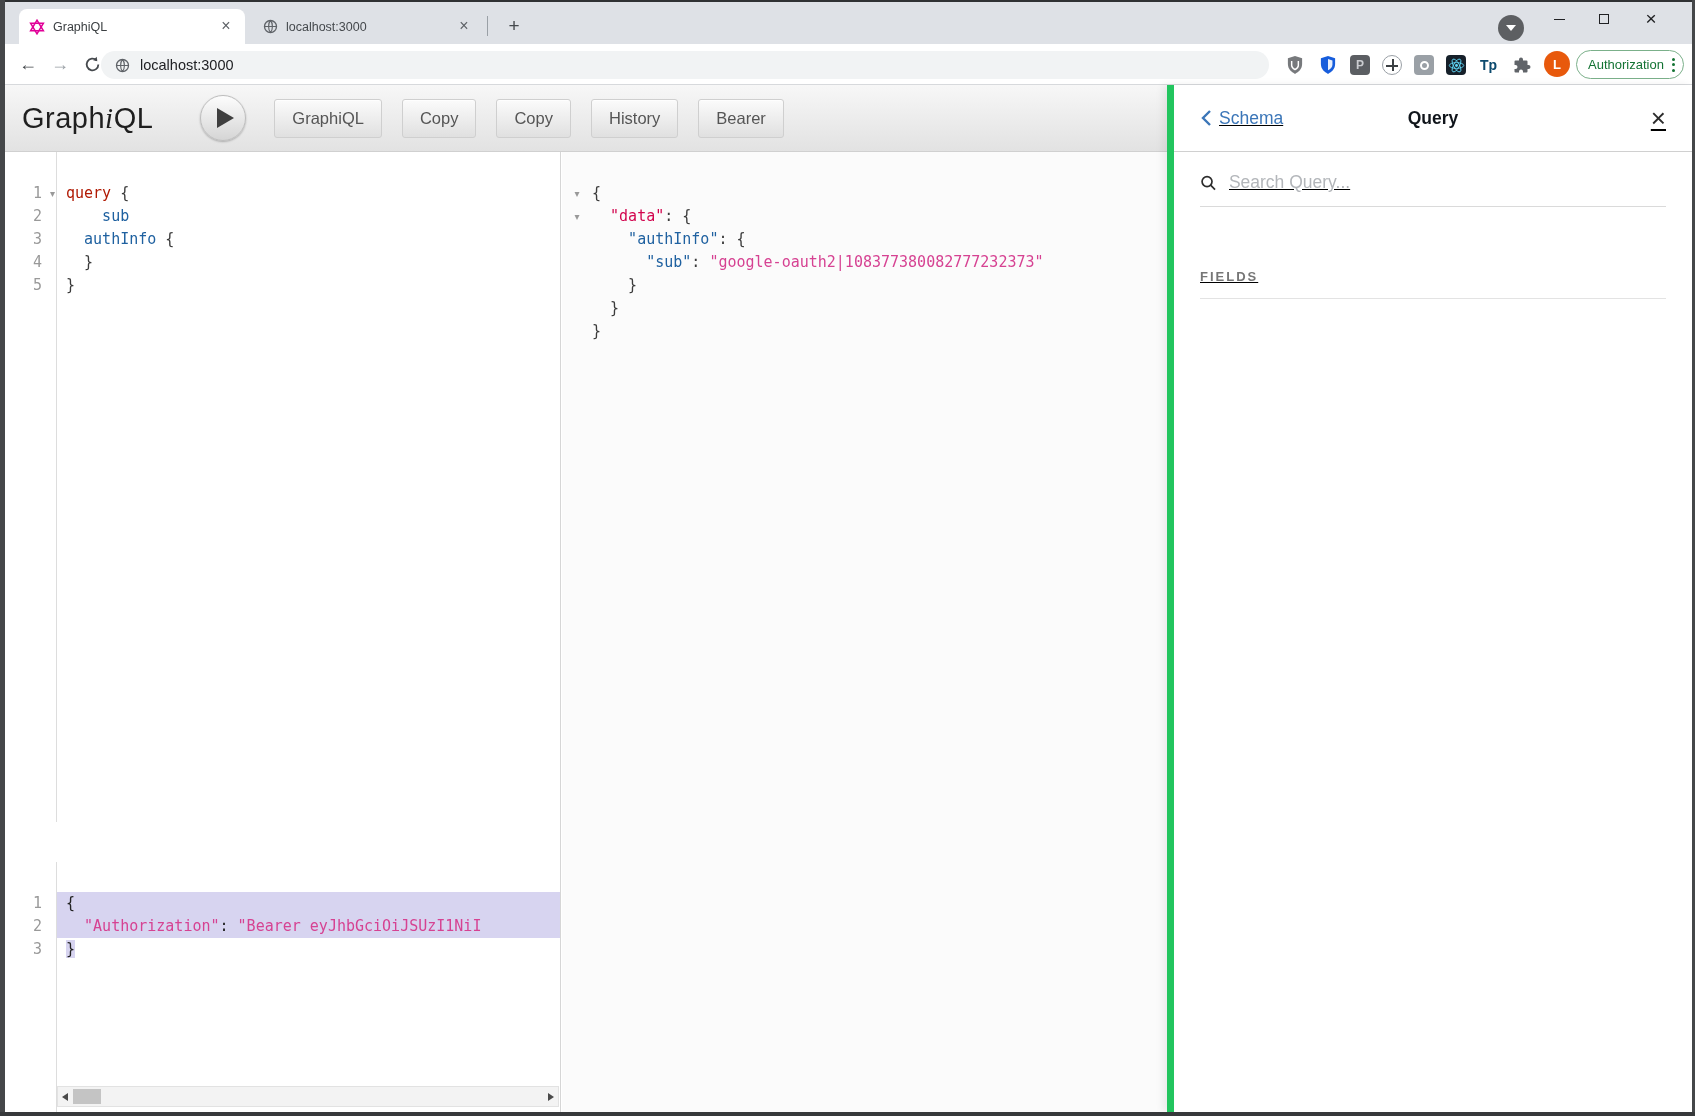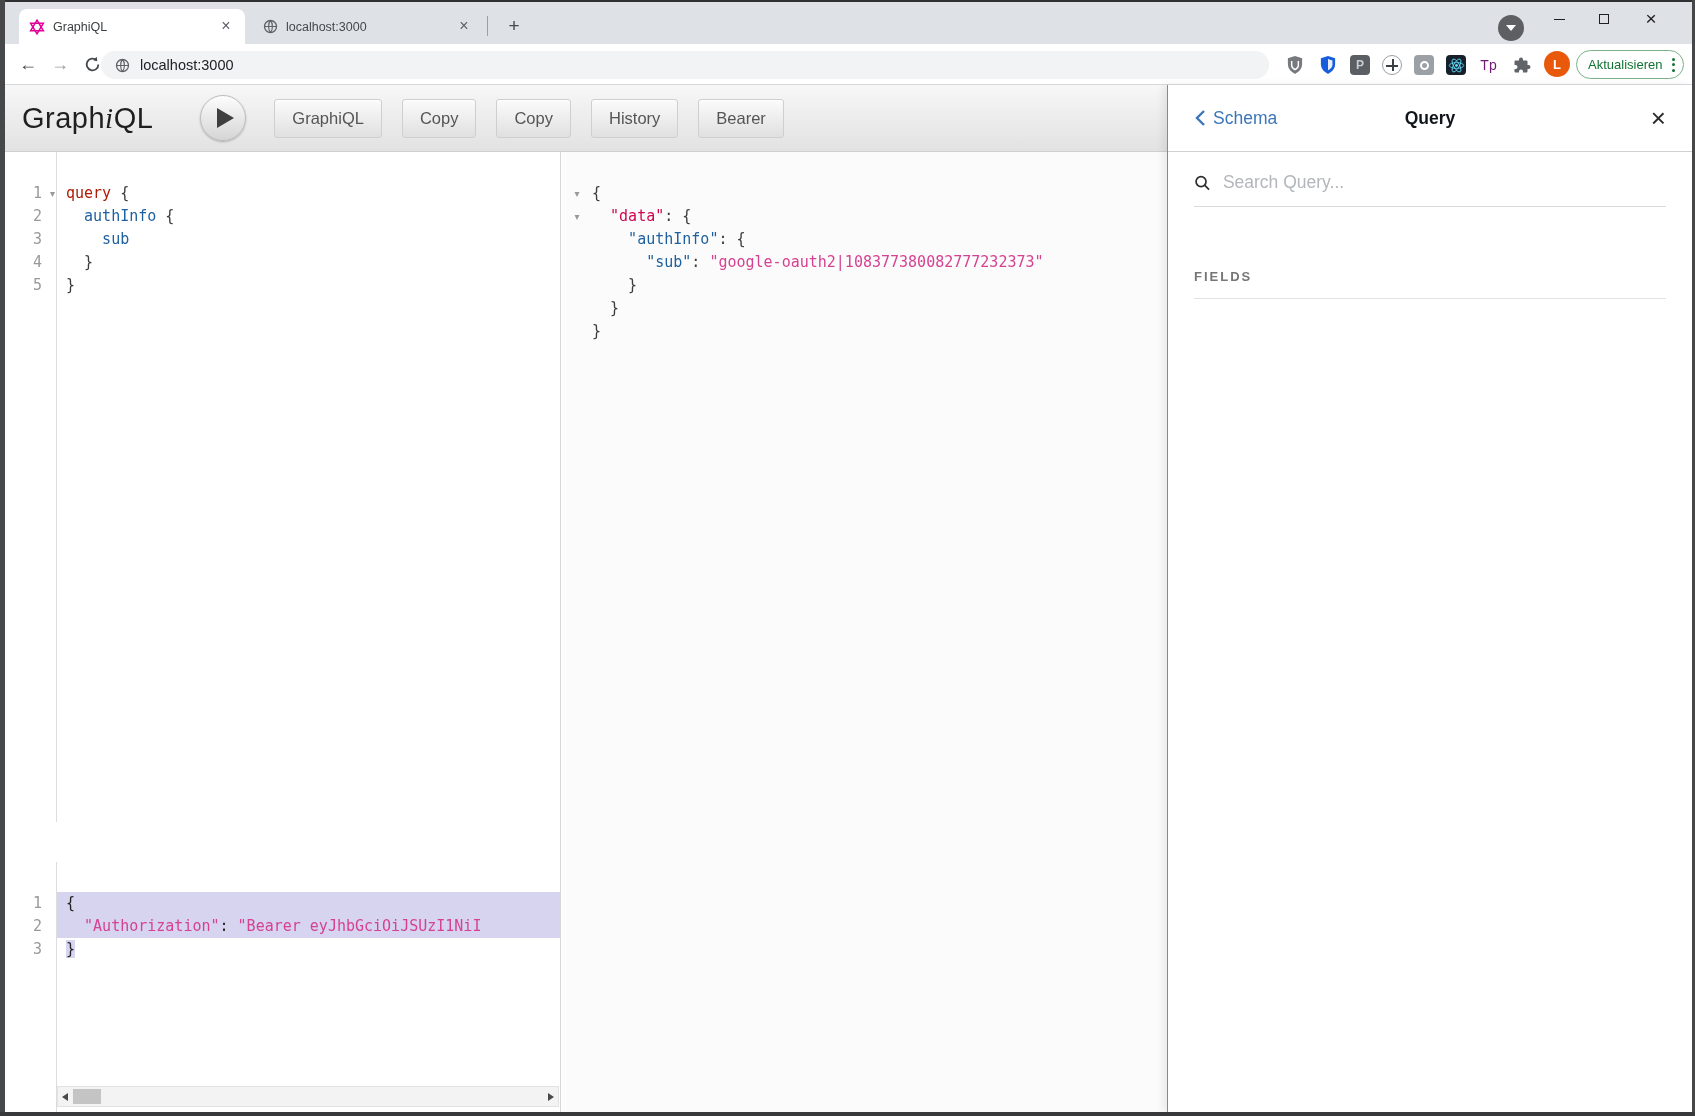--- a/index.html
+++ b/index.html
@@ -38,21 +38,21 @@
   .ext { width:21px; height:21px; display:flex; align-items:center; justify-content:center; }
   .sq { border-radius:4px; width:20px; height:20px; display:flex; align-items:center; justify-content:center; }
   .p-icon { background:#5b5e62; color:#caccd0; font-size:12px; font-weight:bold; }
   .cam-icon { background:#9aa0a6; position:relative; }
   .cam-icon .lens { width:9px; height:9px; border:2px solid #fff; border-radius:50%; }
   .move-icon { width:20px; height:20px; border-radius:50%; background:#fff; border:1px solid #9aa0a6; position:relative; }
   .move-icon::before, .move-icon::after { content:""; position:absolute; background:#3c4043; }
   .move-icon::before { left:3px; right:3px; top:8.5px; height:2px; }
   .move-icon::after { top:3px; bottom:3px; left:8.5px; width:2px; }
   .react-icon { background:#16202a; }
-  .tp-icon { color:#701a75; font-weight:normal; font-size:14px; }
+  .tp-icon { color:#0c4a6e; font-weight:bold; font-size:14px; }
   .avatar { position:absolute; right:122px; top:7px; width:26px; height:26px; border-radius:50%; background:#e8590c; color:#fff; font-size:13px; font-weight:bold; display:flex; align-items:center; justify-content:center; }
   .refreshpill { position:absolute; right:8px; top:6px; width:108px; height:29px; border:1px solid #7bb08a; border-radius:15px; background:#fff; display:flex; align-items:center; justify-content:space-between; padding:0 8px 0 11px; }
   .refreshpill .lbl { color:#137333; font-size:13px; }
   .dots { display:flex; flex-direction:column; gap:2.5px; }
   .dots i { width:3px; height:3px; border-radius:50%; background:#137333; }
 
   
   .app { position:absolute; left:5px; right:3px; top:85px; bottom:4px; background:#fff; }
   .topbar { position:absolute; left:0; right:0; top:0; height:67px; background:linear-gradient(#f7f7f7,#e2e2e2); border-bottom:1px solid #d0d0d0; display:flex; align-items:center; }
   .logo { font-size:29px; color:#1f1f1f; margin-left:17px; letter-spacing:0.5px; }
@@ -88,21 +88,21 @@
   .hs-thumb { position:absolute; left:15px; width:28px; top:2px; bottom:2px; background:#c4c4c4; }
   .hs-sp { flex:1; }
 
   .result-pane { position:absolute; left:557px; width:605px; top:0; bottom:0; background:#fbfbfb; }
   .result-pane .codearea { top:0; }
   .rfold { width:30px; padding-top:30px; position:relative; }
   .rfold .fr { display:block; text-align:center; font-size:10px; color:#999; height:23px; font-family:"DejaVu Sans", sans-serif; }
   .result-code { flex:1; padding:30px 0 0 0; overflow:hidden; }
 
   
-  .docs { position:absolute; left:1162px; right:0; top:0; bottom:0; background:#fff; border-left:1px solid #22c55e; box-shadow:-4px 0 8px rgba(0,0,0,.07); z-index:10; }
+  .docs { position:absolute; left:1162px; right:0; top:0; bottom:0; background:#fff; border-left:7px solid #22c55e; box-shadow:-4px 0 8px rgba(0,0,0,.07); z-index:10;text-decoration:underline; }
   .docs-header { height:67px; border-bottom:1px solid #d0d0d0; display:flex; align-items:center; padding:0 26px; position:relative; }
   .docs-back { display:flex; align-items:center; gap:7px; color:#3b76b8; font-size:17.5px; }
   .docs-title { position:absolute; left:0; right:0; text-align:center; font-weight:bold; font-size:17.5px; color:#10151b; pointer-events:none; }
   .docs-x { margin-left:auto; font-size:26px; font-weight:300; color:#2b2b2b; line-height:22px; z-index:2; }
   .docs-search { padding:20px 26px 10px 26px; }
   .docs-search-row { display:flex; align-items:center; gap:12px; }
   .docs-search input { border:none; outline:none; font-size:17.5px; color:#202124; width:100%; font-family:"Liberation Sans", sans-serif; }
   .docs-search input::placeholder { color:#b3b6ba; }
   .docs-search .uline { border-bottom:1px solid #dadada; margin-top:13px; }
   .docs-body { padding:0 26px; }
@@ -203,21 +203,21 @@
       </span>
       <span class="ext tp-icon">Tp</span>
       <span class="ext">
         <svg width="18" height="18" viewBox="0 0 18 18">
             <path d="M8 1.5a2 2 0 0 1 2 2v1h3.5a1 1 0 0 1 1 1V9h1a2 2 0 1 1 0 4h-1v2.5a1 1 0 0 1-1 1H10v-1a2 2 0 1 0-4 0v1H2.5a1 1 0 0 1-1-1V13h1a2 2 0 1 0 0-4h-1V5.5a1 1 0 0 1 1-1H6v-1a2 2 0 0 1 2-2z" fill="#606469"></path>
           </svg>
       </span>
     </div>
     <div class="avatar">L</div>
     <div class="refreshpill">
-      <span class="lbl">Aktualisieren</span>
+      <span class="lbl">Authorization</span>
       <span class="dots">
           <i></i>
           <i></i>
           <i></i>
         </span>
     </div>
   </div>
 
   <div class="app">
 
@@ -240,22 +240,22 @@
         <div class="codearea mono query-editor">
           <div class="gutter">
             <span class="num"><span>1</span><span class="fold">▾</span></span>
             <span class="num">2</span>
             <span class="num">3</span>
             <span class="num">4</span>
             <span class="num">5</span>
           </div>
           <div class="codecol">
             <div class="cl"><span class="kw">query</span><span class="pn"> {</span></div>
+            <div class="cl"><span class="prop">    sub</span></div>
             <div class="cl"><span class="prop">  authInfo</span><span class="pn"> {</span></div>
-            <div class="cl"><span class="prop">    sub</span></div>
             <div class="cl"><span class="pn">  }</span></div>
             <div class="cl"><span class="pn">}</span></div>
           </div>
         </div>
 
 
         <div class="codearea mono var-editor">
           <div class="gutter">
             <span class="num">1</span>
             <span class="num">2</span>

